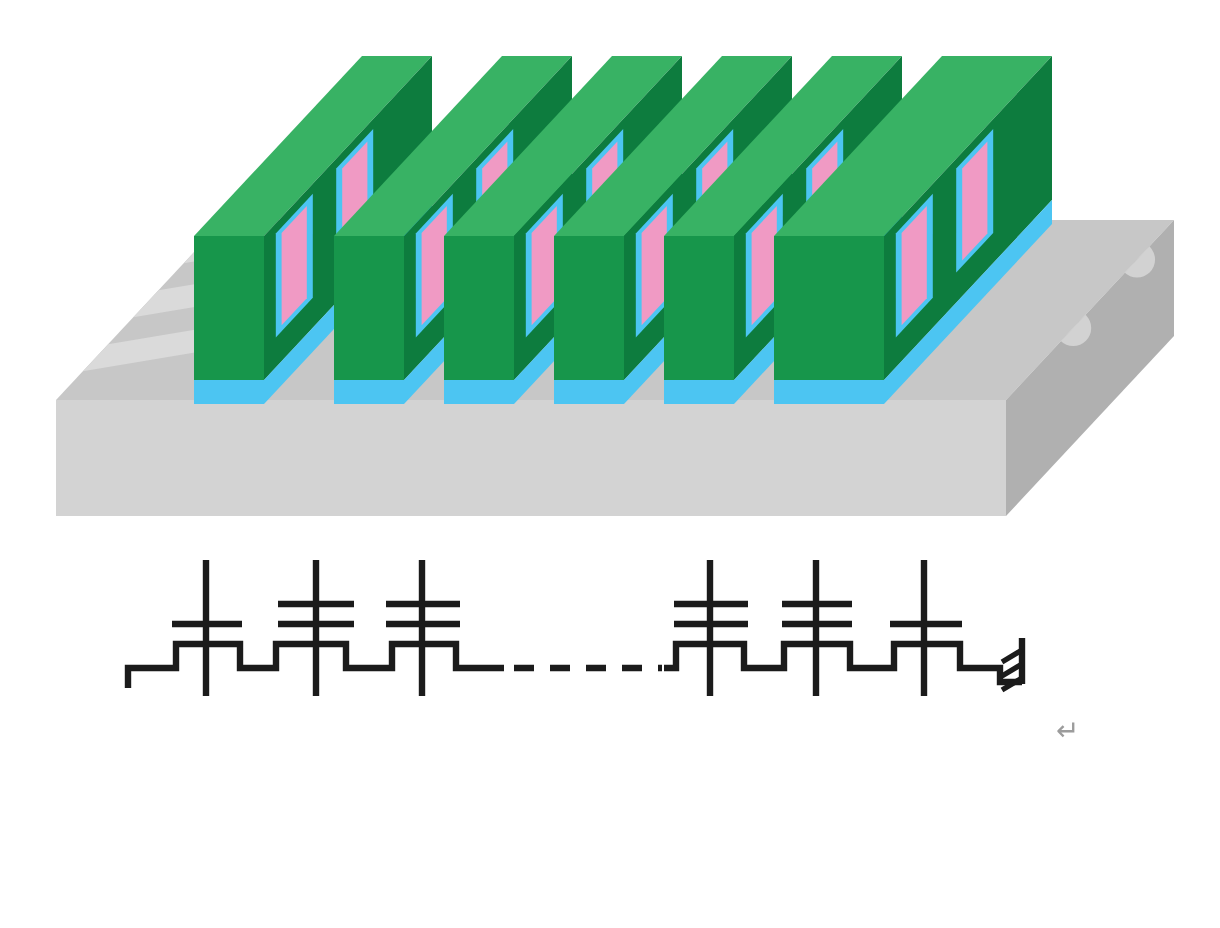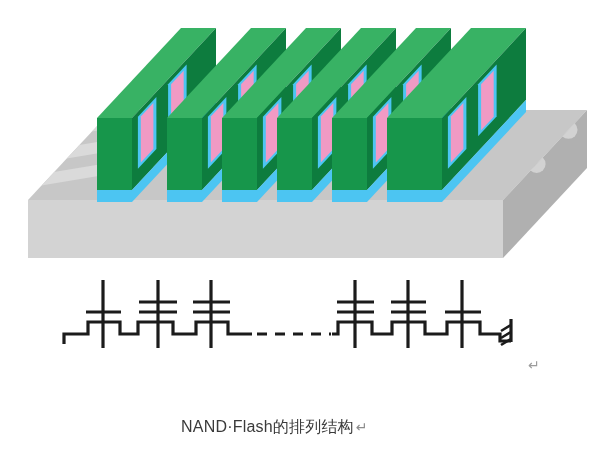--- a/index.html
+++ b/index.html
@@ -142,16 +142,15 @@
       <g>
         <path d="M462,280 V348" stroke="#1b1b1b" stroke-width="3.2" fill="none"></path>
         <path d="M445,312 H481" stroke="#1b1b1b" stroke-width="3.2" fill="none"></path>
       </g>
       <g>
         <path d="M511,319 V342" stroke="#1b1b1b" stroke-width="3.2" fill="none"></path>
         <path d="M511,325 L501,331 M511,332 L501,338 M511,339 L501,345" stroke="#1b1b1b" stroke-width="2.6" fill="none"></path>
       </g>
     </svg>
 
-  <div class="caption"><span>NAND·Flash的排列结构</span><span class="retmark">↵</span></div>
 
   <div class="stray-ret">↵</div>
 </div>
 
 </body></html>

